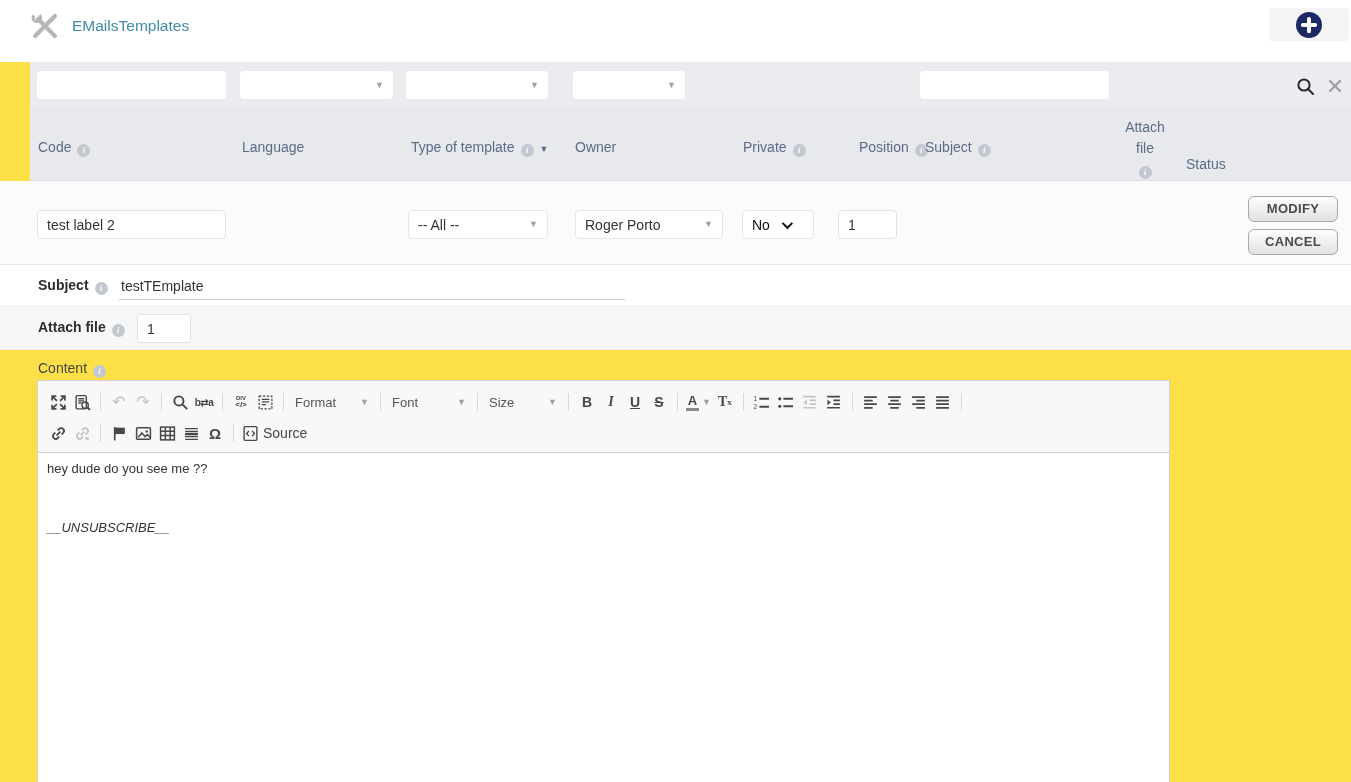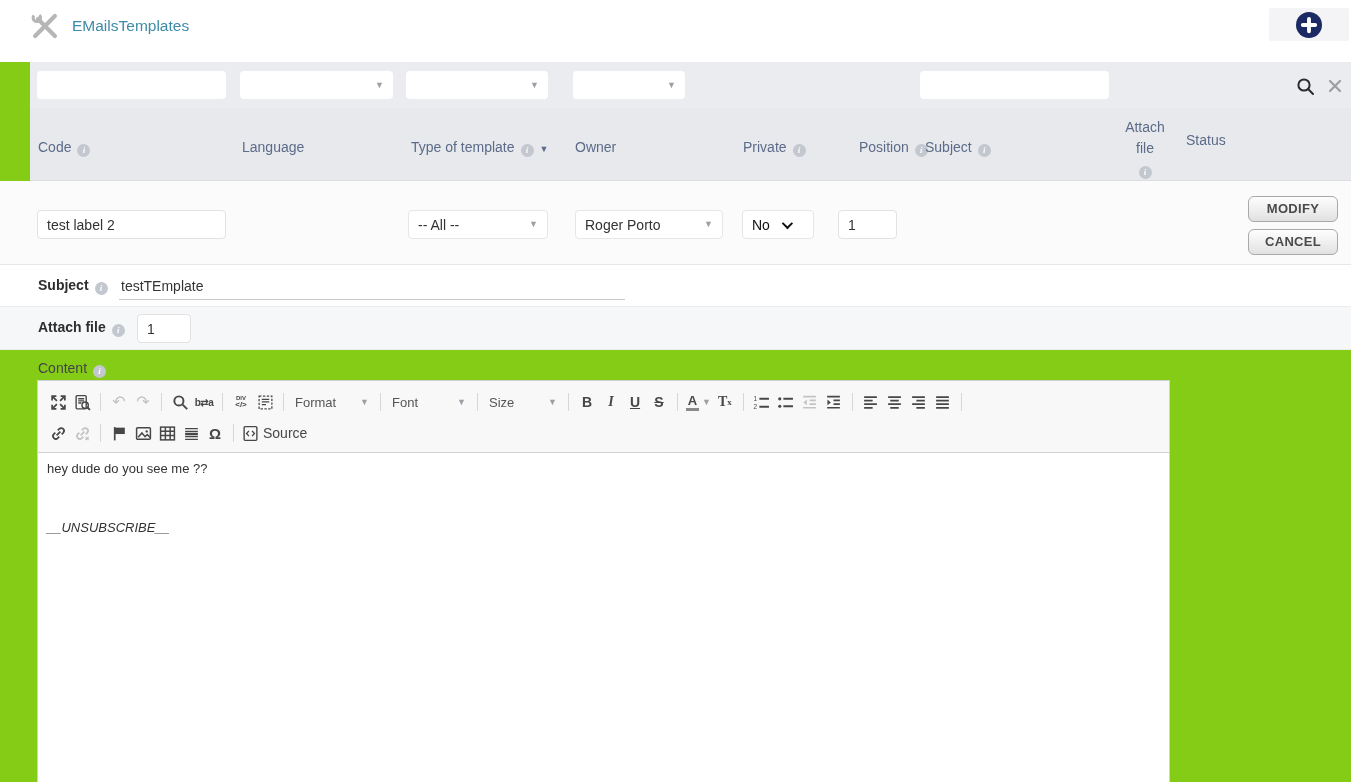--- a/index.html
+++ b/index.html
@@ -1,21 +1,21 @@
 <!DOCTYPE html>
 <html><head>
 <meta charset="utf-8">
 <style>
   * { box-sizing: border-box; margin: 0; padding: 0; }
   html,body { background:#fff; }
   .page {
     position: relative;
     width: 1351px; height: 782px;
     overflow: hidden;
-    background: #84cc16;
+    background: #fde047;
     font-family: "Liberation Sans", sans-serif;
     color: #333;
   }
   
   .app-header { position:absolute; top:0; left:0; right:0; height:62px; background:#fff; }
   .tools-icon { position:absolute; left:31px; top:12px; width:28px; height:28px; }
   .page-title { position:absolute; left:72px; top:17px; font-size:15.5px; color:#3e8ba8; }
   .add-btn-wrap { position:absolute; right:2px; top:8px; width:80px; height:33px; background:#f4f4f6; border-radius:2px; display:flex; align-items:center; justify-content:center; cursor:pointer; }
   .add-circle { width:26px; height:26px; }
 
@@ -145,21 +145,21 @@
       <span>Position</span><span class="info-dot">i</span>
     </div>
     <div class="col-label" style="left:895px; top:31px;">
       <span>Subject</span><span class="info-dot">i</span>
     </div>
     <div class="col-label" style="left:1085px; top:9px; width:60px; text-align:center; line-height:21px;">
       <span>Attach</span><br>
       <span>file</span><br>
       <span class="info-dot" style="margin-left:0;">i</span>
     </div>
-    <div class="col-label" style="left:1156px; top:24px;text-align:right;">
+    <div class="col-label" style="left:1156px; top:48px;text-align:right;">
       <span>Status</span>
     </div>
   </div>
 
   <div class="edit-row">
     <input class="e-input" style="left: 37px; width: 189px;" value="test label 2">
     <div class="e-dd" style="left:408px; width:140px;">
       <span>-- All --</span>
       <span class="spacer"></span>
       <span class="dd-caret">▼</span>

